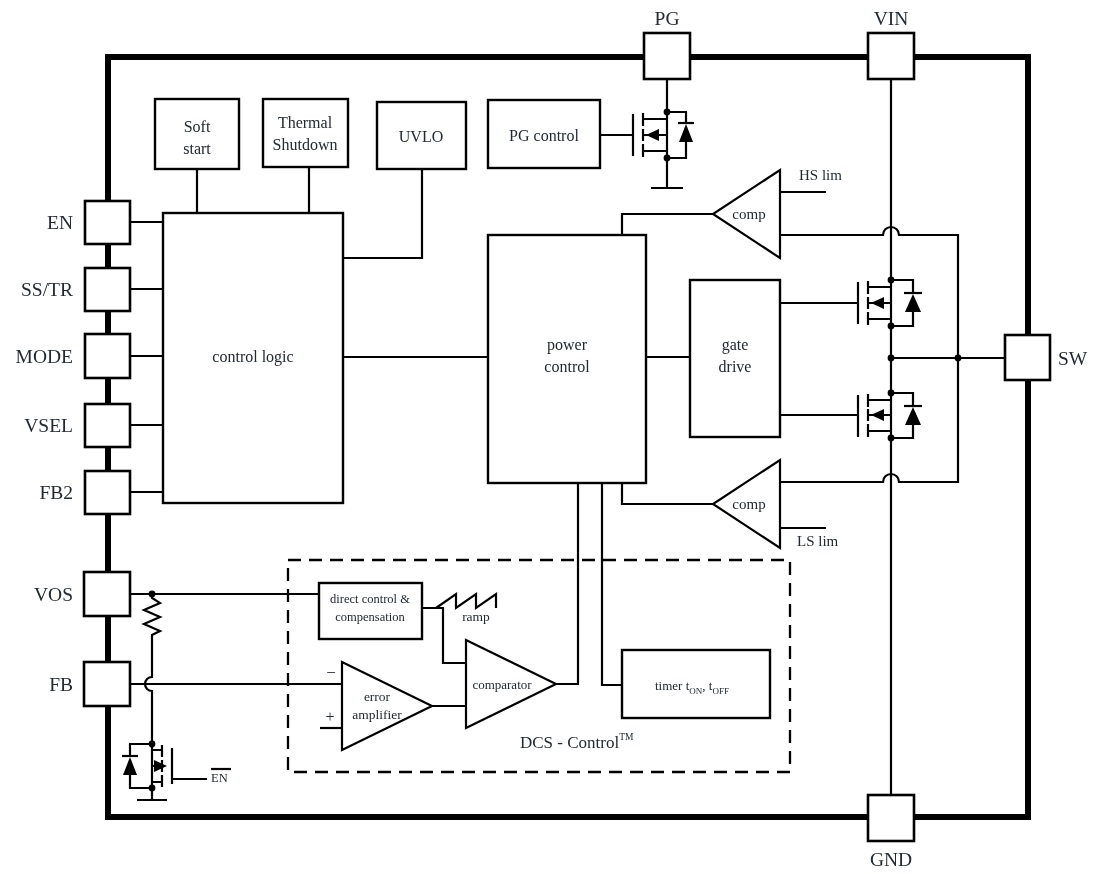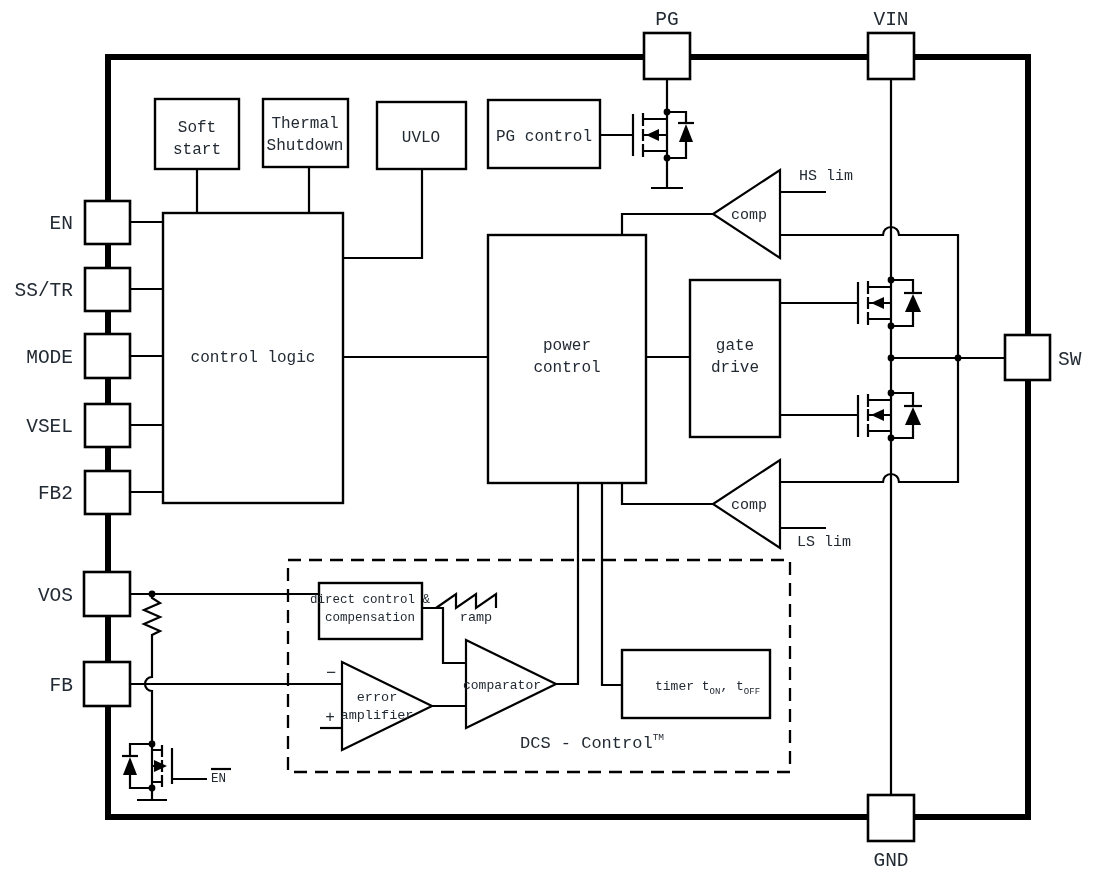--- a/index.html
+++ b/index.html
@@ -1,17 +1,17 @@
 <!DOCTYPE html>
 <html><head>
 <meta charset="utf-8">
 <style>
   html,body{margin:0;padding:0;background:#ffffff;}
   .stage{position:relative;width:1100px;height:874px;background:#fff;
-         font-family:Liberation Mono, monospace;}
+         font-family:Liberation Serif, serif;}
   svg{display:block}
   .wire{fill:none;stroke:#000;stroke-width:2.2;}
   .thin{fill:none;stroke:#000;stroke-width:2.2;}
   .box{fill:#fff;stroke:#000;stroke-width:2.4;}
   .pinbox{fill:#fff;stroke:#000;stroke-width:2.6;}
   .tri{fill:#fff;stroke:#000;stroke-width:2.2;}
   .solid{fill:#000;stroke:none;}
   .dashed{fill:none;stroke:#000;stroke-width:2.3;stroke-dasharray:13 8;}
   text{fill:#222a33;}
   .pinlbl{font-size:19.5px;}

